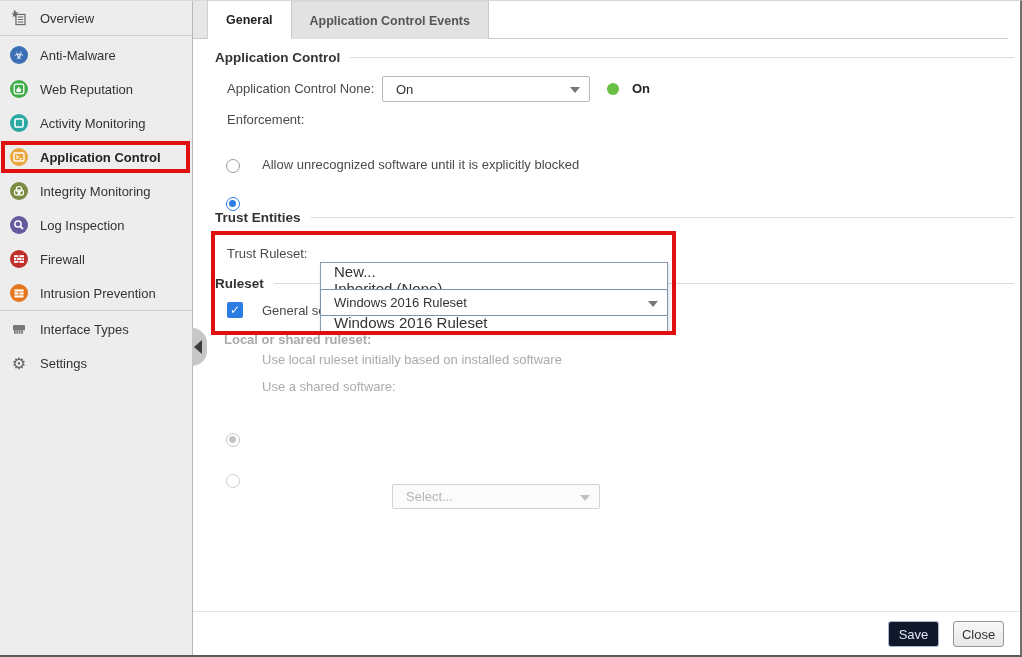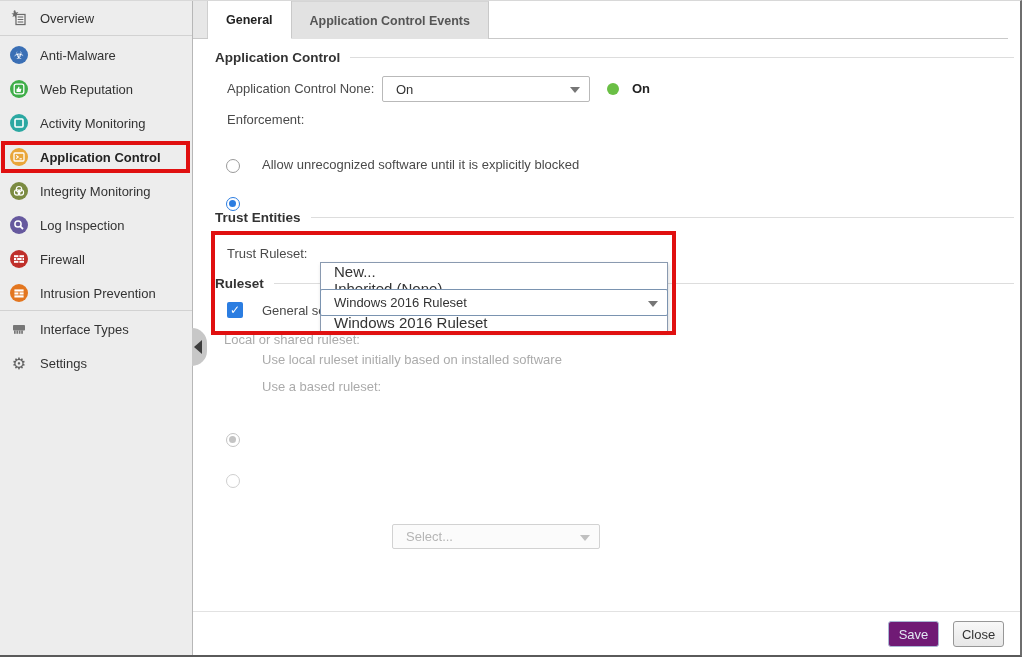--- a/index.html
+++ b/index.html
@@ -63,21 +63,21 @@
   .checkbox::before { content:"\2713"; }
 
   .status-dot { width:12px; height:12px; border-radius:50%; }
   .status-text { font-size:13px; font-weight:bold; color:#222; }
 
   .annotation { position:absolute; border:4px solid #e01010; pointer-events:none; z-index:30; }
 
   
   .footer-line { position:absolute; left:0; right:0; top:572px; border-top:1px solid #e2e2e2; }
   .btn { position:absolute; top:582px; height:26px; border-radius:3px; font-size:13px; display:flex; align-items:center; justify-content:center; cursor:pointer; }
-  .btn-save { right:81px; width:51px; background:#701a75; color:#e3e8f3; border:1px solid #aab7d4; cursor:default; }
+  .btn-save { right:81px; width:51px; background:#0f172a; color:#e3e8f3; border:1px solid #aab7d4; cursor:default; }
   .btn-close { right:16px; width:51px; background:linear-gradient(#f8f8f8,#e7e7e7); border:1px solid #979797; color:#333; }
 </style>
 </head>
 <body>
 
 <div class="app">
 
   <div class="sidebar">
 
     <div class="side-item" style="top:0">
@@ -252,28 +252,28 @@
     <div class="abs checkbox" style="left:34px; top:263px;"></div>
     <div class="abs field-label" style="left:69px; top:264px; line-height:16px; z-index:1;">General se</div>
 
     <div class="abs popup" style="left:127px; top:223px; width:348px;">
       <div class="opt">New...</div>
       <div class="opt">Inherited (None)</div>
       <div class="opt hl">None</div>
       <div class="opt">Windows 2016 Ruleset</div>
     </div>
 
-    <div class="abs field-label muted" style="left:31px; top:293px;">Local or shared ruleset:</div>
+    <div class="abs field-label muted" style="left:31px; top:293px;font-weight:bold;">Local or shared ruleset:</div>
 
     <div class="abs radio disabled checked" style="left:33px; top:313px;"></div>
     <div class="abs field-label muted" style="left:69px; top:313px;">Use local ruleset initially based on installed software</div>
 
     <div class="abs radio disabled" style="left:33px; top:340px;"></div>
-    <div class="abs field-label muted" style="left:69px; top:340px;">Use a based ruleset:</div>
-    <div class="abs select disabled" style="left:199px; top:336px; width:208px; height:25px;margin-top:40px;">
+    <div class="abs field-label muted" style="left:69px; top:340px;">Use a shared software:</div>
+    <div class="abs select disabled" style="left:199px; top:336px; width:208px; height:25px;">
       <span>Select...</span>
       <span class="arrow"></span>
     </div>
 
     <div class="footer-line"></div>
     <div class="btn btn-save">Save</div>
     <div class="btn btn-close">Close</div>
   </div>
 
   <div class="annotation" style="left:211px; top:230px; width:465px; height:104px;"></div>

